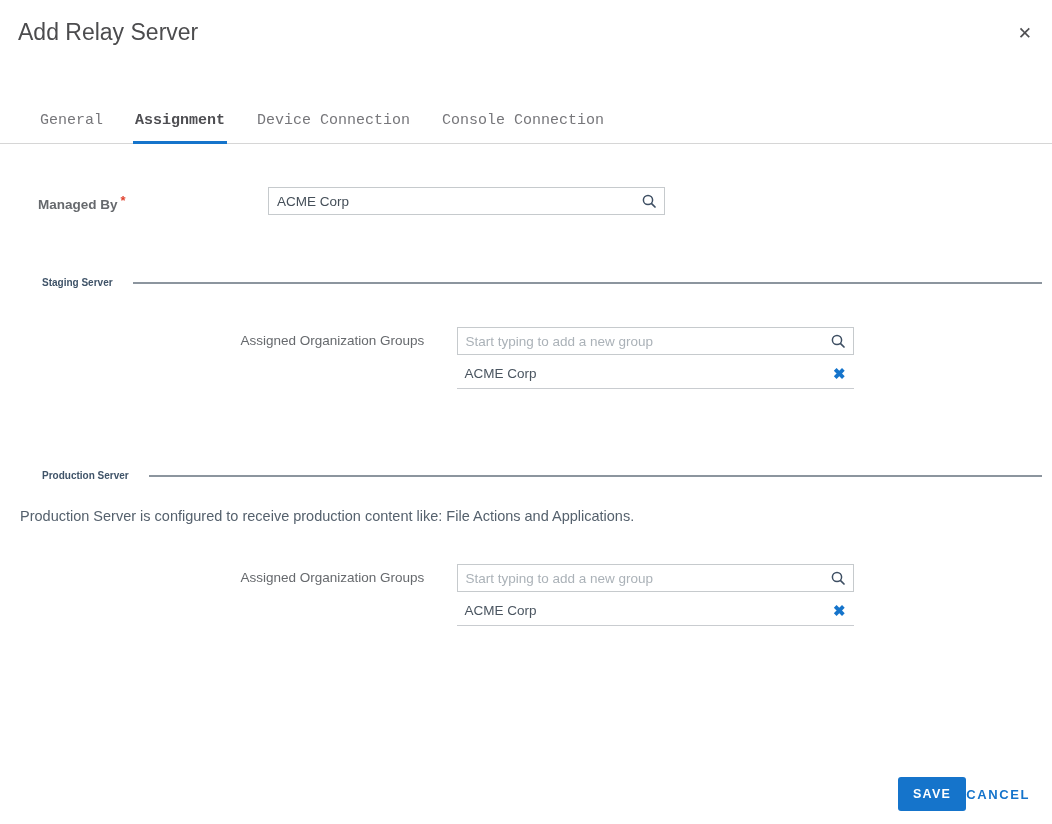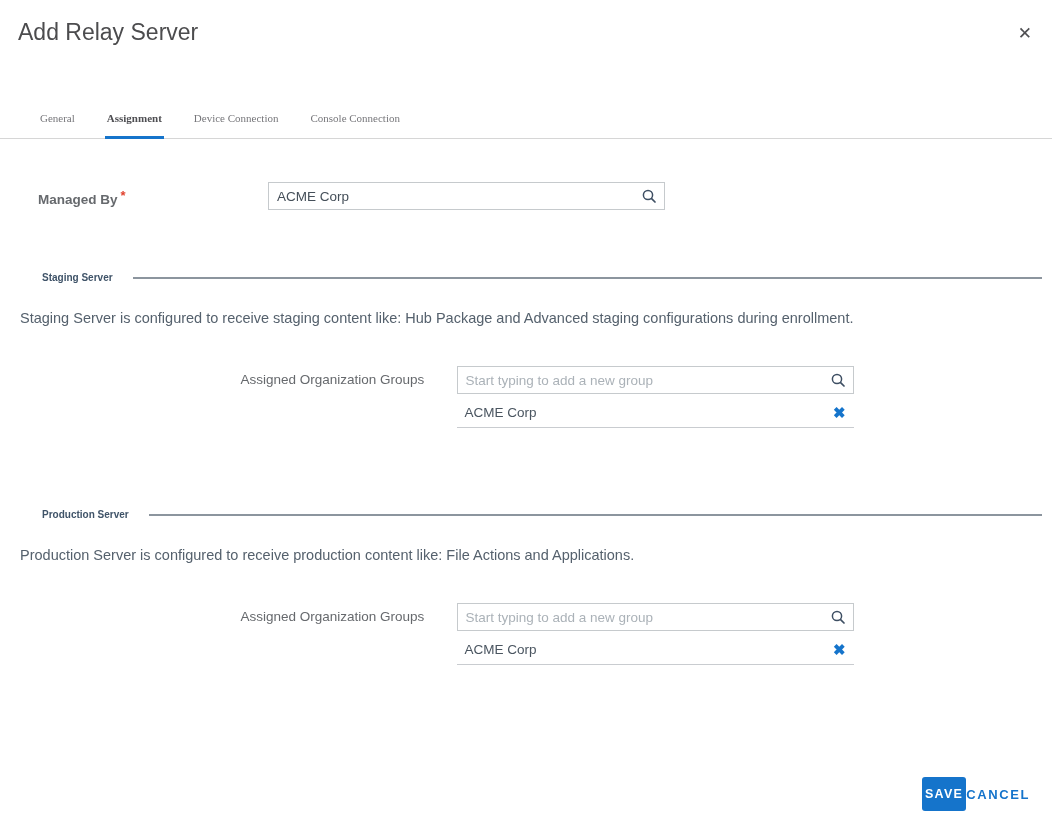--- a/index.html
+++ b/index.html
@@ -25,22 +25,22 @@
 
   
   .tabs {
     margin-top: 66px;
     padding-left: 38px;
     border-bottom: 1px solid #d6d6d6;
     display: flex; gap: 28px;
   }
   .tab {
     background: none; border: none; cursor: pointer;
-    font-family: Liberation Serif, serif;
-    font-size: 11px; color: #76767a;
+    font-family: Liberation Mono, monospace;
+    font-size: 15px; color: #76767a;
     padding: 0 2px 12px 2px;
     border-bottom: 3px solid transparent;
     margin-bottom: -1px;
     text-align: right;
   }
   .tab.active {
     color: #4e4e52; font-weight: 700;
     border-bottom-color: #1574cb;
   }
 
@@ -120,21 +120,21 @@
   
   .footer {
     position: absolute; right: 22px; bottom: 13px;
     display: flex; align-items: center;
   }
   .save-btn {
     background: #1574cb; color: #ffffff;
     border: none; border-radius: 3px; cursor: pointer;
     font-family: inherit;
     font-size: 12.5px; font-weight: 700; letter-spacing: 1.3px;
-    padding: 10px 3px;
+    padding: 10px 15px;
   }
   .cancel-btn {
     background: none; border: none; cursor: pointer;
     font-family: inherit;
     color: #1574cb; font-size: 13px; font-weight: 700; letter-spacing: 1.6px;
     padding: 4px 0;
   }
 </style>
 </head>
 <body>
@@ -168,21 +168,20 @@
           </svg>
         </span>
       </div>
     </div>
 
     <div class="section section-staging">
       <div class="section-head">
         <span class="section-title">Staging Server</span>
         <span class="section-rule"></span>
       </div>
-      <p class="section-desc">Staging Server is configured to receive staging content like: Hub Package and Advanced staging configurations during enrollment.</p>
 
       <div class="form-row groups-row">
         <div class="label-col label-groups">Assigned Organization Groups</div>
         <div class="group-stack">
           <div class="search-box">
             <input type="text" placeholder="Start typing to add a new group" style="">
             <span class="search-icon">
               <svg width="14" height="14" viewBox="0 0 14 14" fill="none">
                 <circle cx="6" cy="6" r="4.6" stroke="#3e4f63" stroke-width="1.5"></circle>
                 <line x1="9.6" y1="9.6" x2="13" y2="13" stroke="#3e4f63" stroke-width="1.7" stroke-linecap="round"></line>

